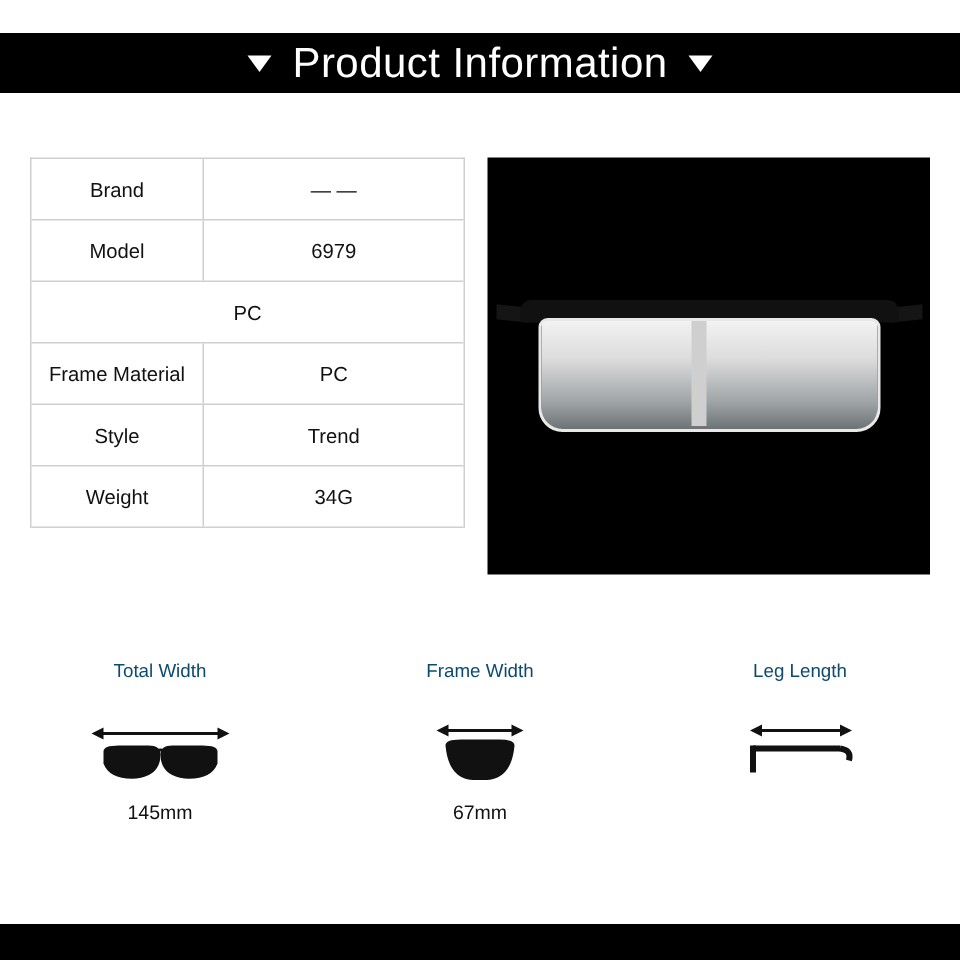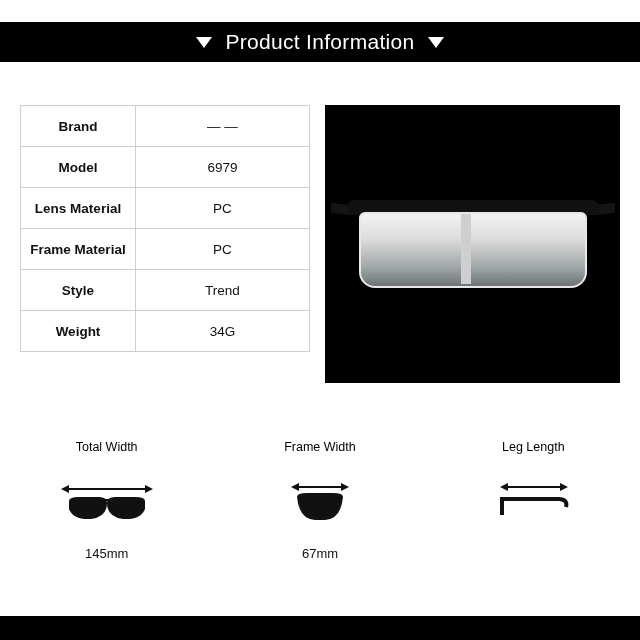--- a/index.html
+++ b/index.html
@@ -32,21 +32,21 @@
     align-items: center;
     justify-content: center;
   }
   .header-inner {
     display: flex;
     align-items: center;
     gap: 14px;
   }
   .header-title {
     color: #ffffff;
-    font-size: 21px;
+    font-size: 28px;
     letter-spacing: 0.3px;
   }
   .tri {
     width: 0;
     height: 0;
     border-left: 8px solid transparent;
     border-right: 8px solid transparent;
     border-top: 11px solid #ffffff;
   }
 
@@ -69,21 +69,20 @@
     display: flex;
     align-items: center;
     justify-content: center;
     font-size: 13.5px;
     color: #111111;
     box-sizing: border-box;
   }
   .spec-label {
     width: 115px;
     border-right: 1px solid #cfcfcf;
-    font-weight: bold;
   }
   .spec-value {
     flex: 1;
   }
 
   
   .product-panel {
     position: absolute;
     left: 325px;
     top: 105px;
@@ -146,33 +145,33 @@
     display: flex;
     justify-content: space-around;
     align-items: flex-start;
   }
   .measure {
     width: 110px;
     text-align: center;
   }
   .m-title {
     font-size: 12.5px;
-    color: #000000;
+    color: #0c4a6e;
     margin-bottom: 16px;
   }
   .m-icon {
     height: 60px;
     display: flex;
     align-items: center;
     justify-content: center;
   }
   .m-value {
     font-size: 13px;
     color: #111111;
-    margin-top: 16px;
+    margin-top: 4px;
   }
 
   
   .bottom-bar {
     position: absolute;
     left: 0;
     bottom: 0;
     width: 640px;
     height: 24px;
     background: #000000;
@@ -194,21 +193,20 @@
   <div class="spec-table">
     <div class="spec-row">
       <div class="spec-label">Brand</div>
       <div class="spec-value">— —</div>
     </div>
     <div class="spec-row">
       <div class="spec-label">Model</div>
       <div class="spec-value">6979</div>
     </div>
     <div class="spec-row">
-      <div class="spec-label">Lens Material</div>
       <div class="spec-value">PC</div>
     </div>
     <div class="spec-row">
       <div class="spec-label">Frame Material</div>
       <div class="spec-value">PC</div>
     </div>
     <div class="spec-row">
       <div class="spec-label">Style</div>
       <div class="spec-value">Trend</div>
     </div>

